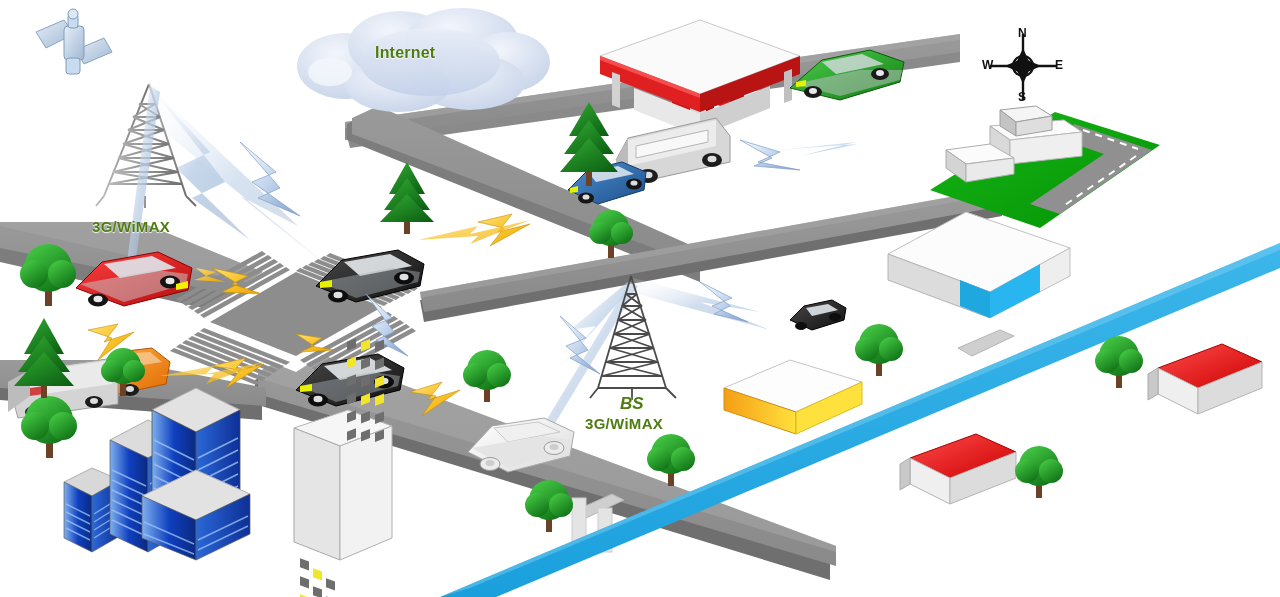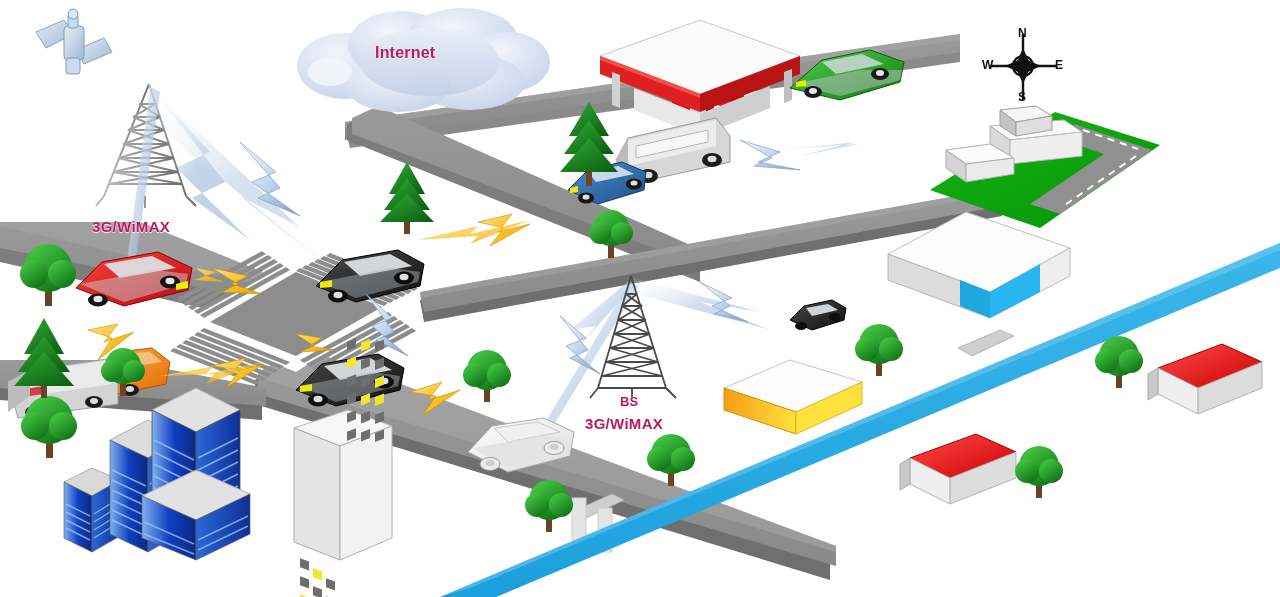--- a/index.html
+++ b/index.html
@@ -1,23 +1,23 @@
 <!DOCTYPE html>
 <html><head>
 <meta charset="utf-8">
 <title>VANET 3G/WiMAX Isometric Scenario</title>
 <style>
   html,body{margin:0;padding:0;background:#ffffff;}
   body{font-family:"Liberation Sans",sans-serif;}
   #stage{position:relative;width:1280px;height:597px;background:#ffffff;overflow:hidden;}
   #stage svg{position:absolute;left:0;top:0;}
-  .lbl{position:absolute;font-weight:bold;color:#be185d;white-space:nowrap;
+  .lbl{position:absolute;font-weight:bold;color:#4d7c0f;white-space:nowrap;
        text-shadow:0 1px 1px rgba(255,255,255,.9), 0 0 2px rgba(255,255,255,.8);}
   #lbl-3gwimax-left{left:92px;top:218px;font-size:15px;letter-spacing:.3px;}
-  #lbl-bs{left:620px;top:394px;font-size:13px;}
+  #lbl-bs{left:620px;top:394px;font-size:17px;font-style:italic;}
   #lbl-bs2{left:585px;top:415px;font-size:15px;letter-spacing:.3px;}
   #lbl-internet{left:375px;top:44px;font-size:16px;letter-spacing:.2px;}
   .compass-lbl{position:absolute;font-size:12px;font-weight:bold;color:#111;}
   #cmp-n{left:1018px;top:26px;}
   #cmp-s{left:1018px;top:90px;}
   #cmp-e{left:1055px;top:58px;}
   #cmp-w{left:982px;top:58px;}
 </style>
 </head>
 <body>

